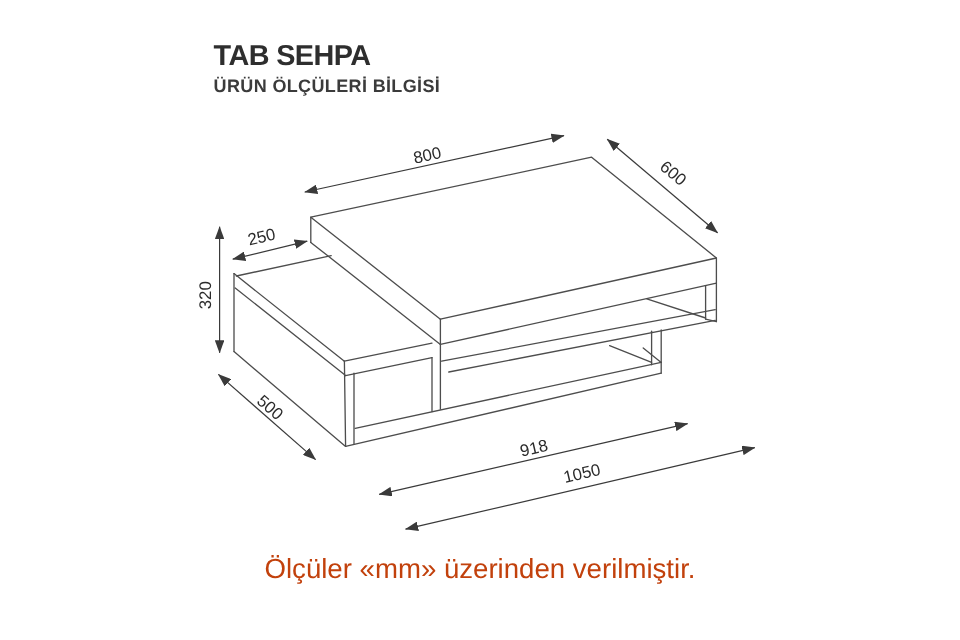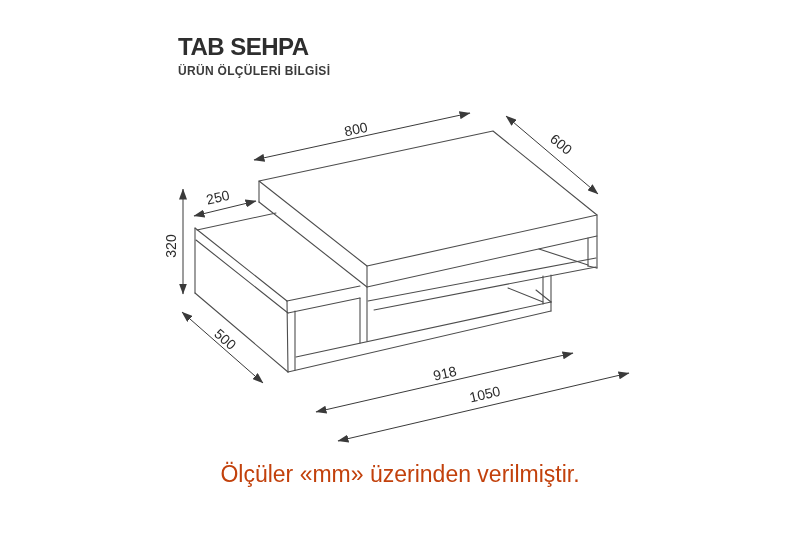--- a/index.html
+++ b/index.html
@@ -21,21 +21,21 @@
     top: 34px;
   }
   #header .title {
     font-size: 24px;
     font-weight: bold;
     letter-spacing: -0.5px;
     color: #2e2e2e;
     line-height: 1.1;
   }
   #header .subtitle {
-    font-size: 12px;
+    font-size: 15px;
     font-weight: 600;
     letter-spacing: 0.3px;
     color: #3b3b3b;
     margin-top: 4px;
   }
   #footer-note {
     position: absolute;
     left: 0;
     top: 461px;
     width: 800px;

